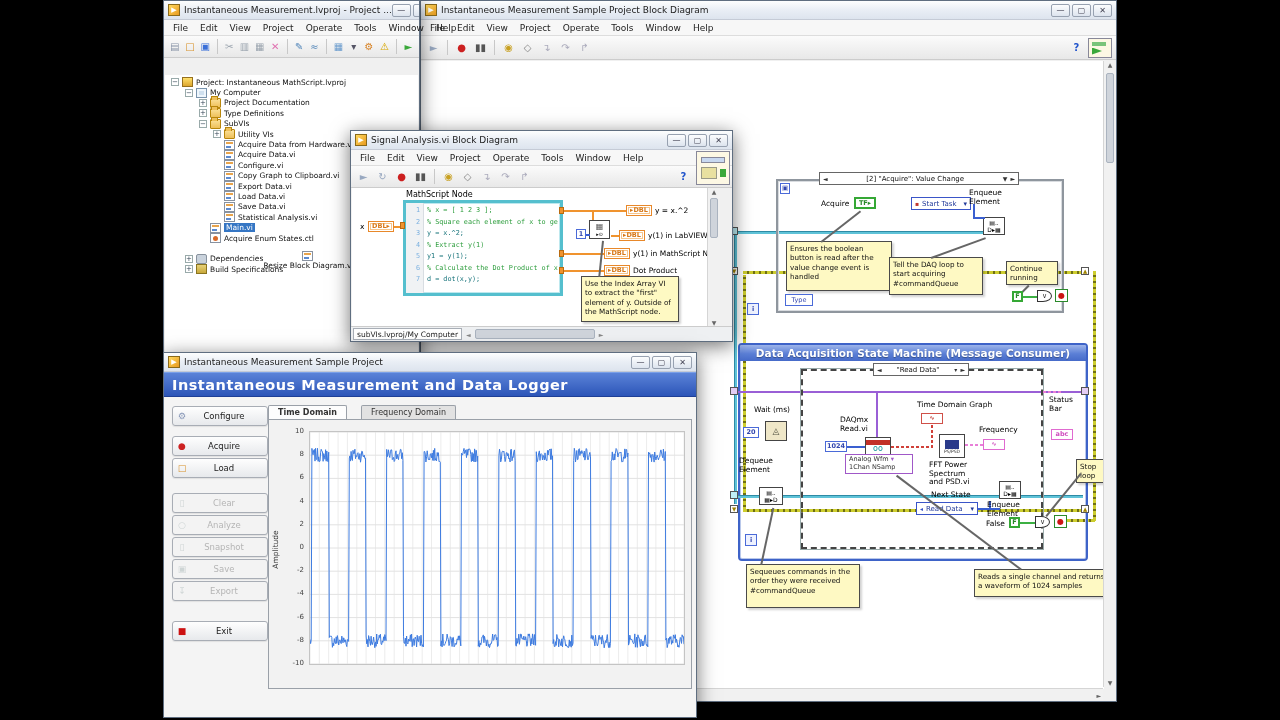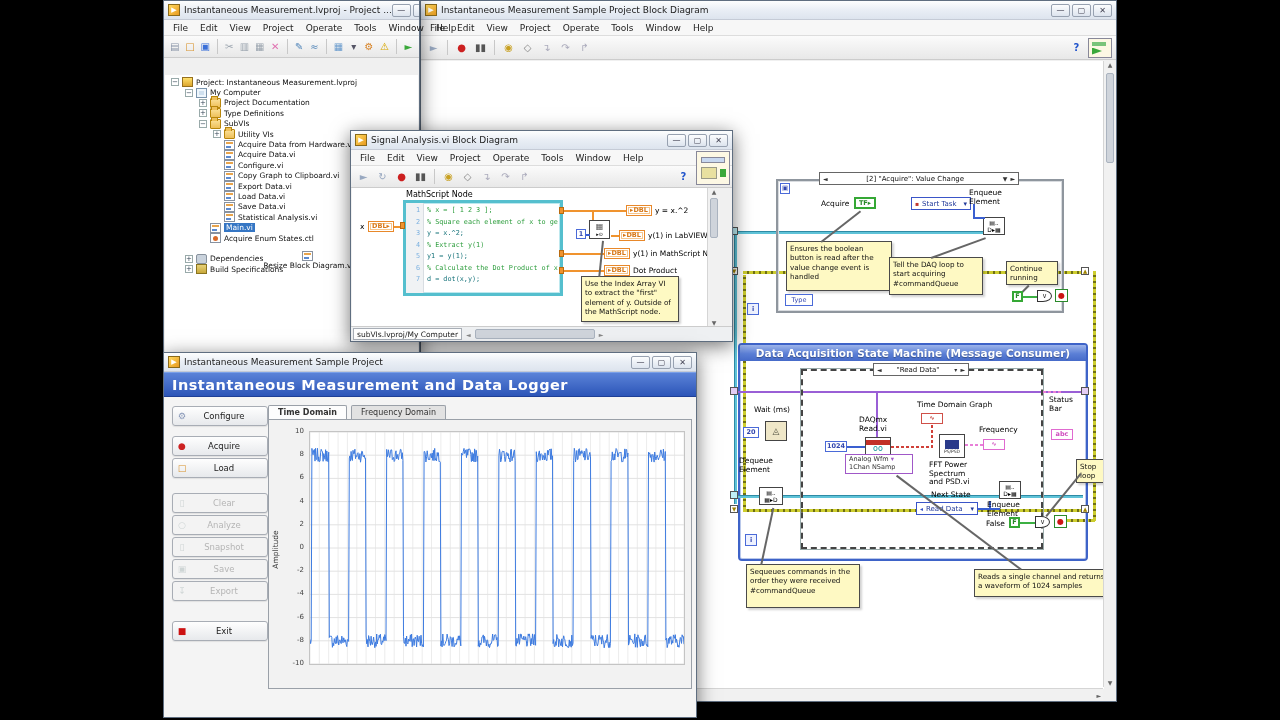--- a/index.html
+++ b/index.html
@@ -78,21 +78,21 @@
 .ic-ctl::before{content:"";position:absolute;left:2px;top:2px;width:5px;height:5px;background:#d86a2a;border-radius:50%}
 .ic-dependencies{background:#c9d2dc;border:1px solid #88929e;border-radius:2px}
 .ic-build{background:linear-gradient(#e8d27a,#c8a83a);border:1px solid #8a7420}
 
 .fpbanner{height:25px;background:linear-gradient(#5b83d8,#2c55b8);border-top:1px solid #7aa0e8;border-bottom:1px solid #1e3f96;color:#fff;font-weight:bold;font-size:14.5px;display:flex;align-items:center;padding:0 8px;letter-spacing:.5px}
 .fpbtn{position:absolute;left:8px;width:96px;height:20px;border:1px solid #a8adb5;border-radius:3px;background:linear-gradient(#fefefe,#e7e9ec);display:flex;align-items:center;font-size:8.5px;color:#222;box-shadow:0 1px 1px rgba(0,0,0,.08)}
 .fpbtn .bico{width:18px;text-align:center;font-size:9px}
 .fpbtn .blab{flex:1;text-align:center;padding-right:10px}
 .fpbtn.dis{background:#f3f3f3;color:#b5b5b5}
 .fpbtn.dis .bico{opacity:.4}
-.fptabs{position:absolute;display:flex;align-items:flex-start;gap:4px}
+.fptabs{position:absolute;display:flex;align-items:flex-start;gap:14px}
 .fptab{font-size:8px;padding:2px 9px;border:1px solid #9aa0a8;border-bottom:none;background:#e2e2e2;border-radius:2px 2px 0 0;color:#333}
 .fptab.active{background:#fdfdfd;font-weight:bold}
 .tabbody{position:absolute;background:#f2f2f2;border:1px solid #9aa0a8}
 .plot{position:absolute;background:#fff;border:1px solid #c4c4c4}
 .ytick{position:absolute;right:0;font-size:7px;color:#444}
 .yl{position:absolute;font-size:7.5px;color:#333;transform:rotate(-90deg);transform-origin:center}
 
 .msnode{position:absolute;border:3px solid #55bfce;background:#fff;box-shadow:inset 0 0 0 1px #bde8ee;display:flex}
 .gut{width:18px;background:#f0f2f4;border-right:1px solid #d8dde2;text-align:right;padding:2px 3px 0 0}
 .ln{font-family:"DejaVu Sans Mono",monospace;font-size:6.8px;line-height:11.5px;color:#7ab0e0}
@@ -219,21 +219,21 @@
       <div class="lbl" style="left:333px;top:345px">Wait (ms)</div>
       <div class="term t-blue" style="left:322px;top:366px;width:16px;height:11px">20</div>
       <div class="nodeico" style="left:344px;top:360px;width:22px;height:20px;background:#efe7c8">
           <span style="font-size:9px;color:#554">◬</span>
         </div>
       <div class="lbl lblw" style="left:318px;top:396px;width:52px">Dequeue Element</div>
       <div class="nodeico" style="left:338px;top:426px;width:24px;height:18px">
           <span>▤..</span>
           <span>▦▸D</span>
         </div>
-      <div class="lbl lblw" style="left:438px;top:355px;width:44px">DAQmx Read.vi</div>
+      <div class="lbl lblw" style="left:419px;top:355px;width:44px">DAQmx Read.vi</div>
       <div class="nodeico" style="left:444px;top:376px;width:26px;height:24px">
           <i style="display:block;width:100%;height:5px;background:#c23028"></i>
           <span style="color:#16939a;font-size:8px;line-height:8px">oo</span>
           <span style="color:#c23028;font-size:6px;line-height:5px">∿∿</span>
         </div>
       <div class="term t-blue" style="left:404px;top:380px;width:22px;height:11px">1024</div>
       <div class="wire w-blue" style="left:426px;top:385px;width:18px"></div>
       <div class="enum" style="left:424px;top:393px;width:68px;height:20px;border-color:#a058c8;color:#333;flex-direction:column;align-items:flex-start;gap:0;line-height:1.2;font-size:6.5px;padding:1px 3px">
           <span><span>Analog Wfm</span> <span style="color:#a058c8">▾</span></span>
           <span>1Chan NSamp</span>
@@ -329,21 +329,21 @@
         <span class="ti" style="color: rgb(85, 85, 102);">▾</span>
         <span class="ti" style="color: rgb(216, 132, 40);">⚙</span>
         <span class="ti" style="color: rgb(216, 168, 0);">⚠</span>
         <span class="tsep"></span>
         <span class="ti" style="color: rgb(58, 168, 58);">►</span>
       </div>
     <div class="tree" style="left:1px;top:74px;right:1px;bottom:1px;padding:2px 0 0 2px">
         <div class="trow" style="padding-left: 4px;">
           <span class="exp">−</span>
           <span class="tico ic-project"></span>
-          <span class="tlabel">Project: Instantaneous Measurement.lvproj</span>
+          <span class="tlabel">Project: Instantaneous MathScript.lvproj</span>
         </div>
         <div class="trow" style="padding-left: 18px;">
           <span class="exp">−</span>
           <span class="tico ic-computer"></span>
           <span class="tlabel">My Computer</span>
         </div>
         <div class="trow" style="padding-left: 32px;">
           <span class="exp">+</span>
           <span class="tico ic-folder"></span>
           <span class="tlabel">Project Documentation</span>

